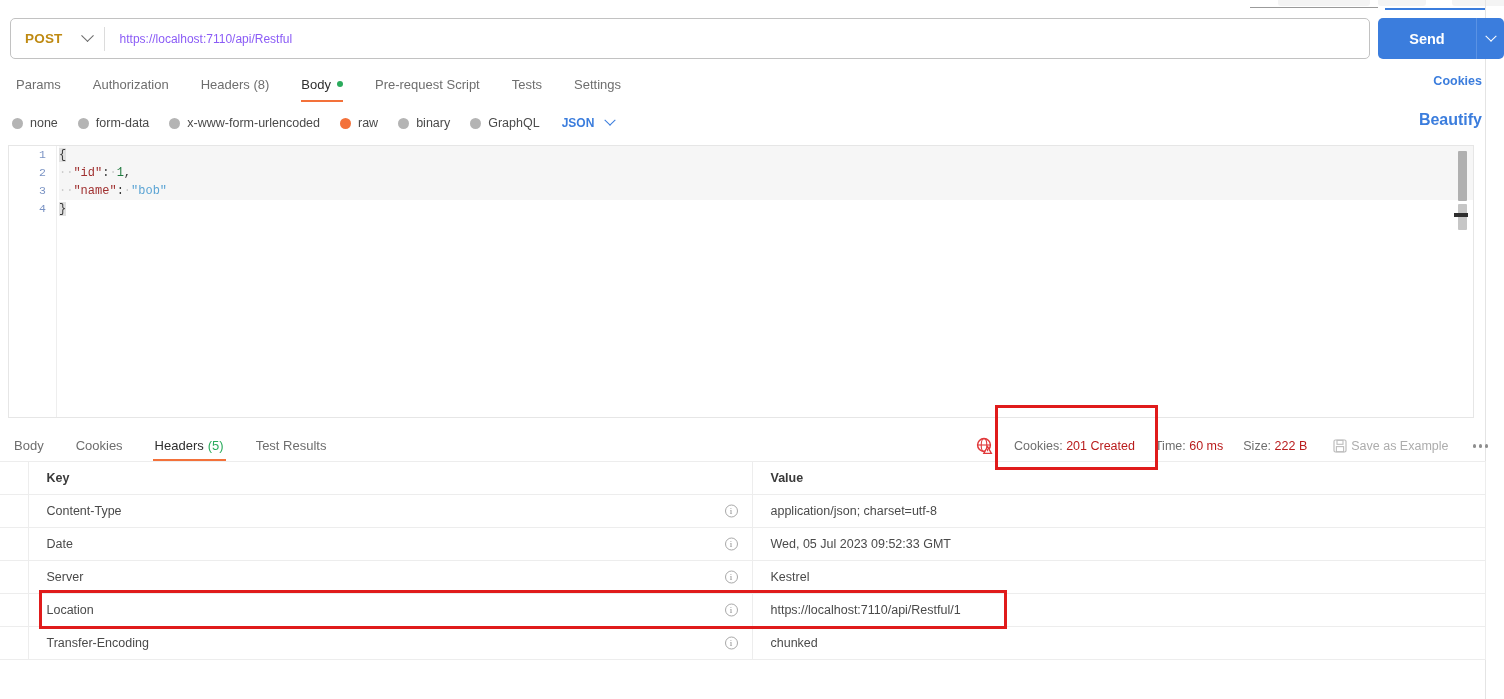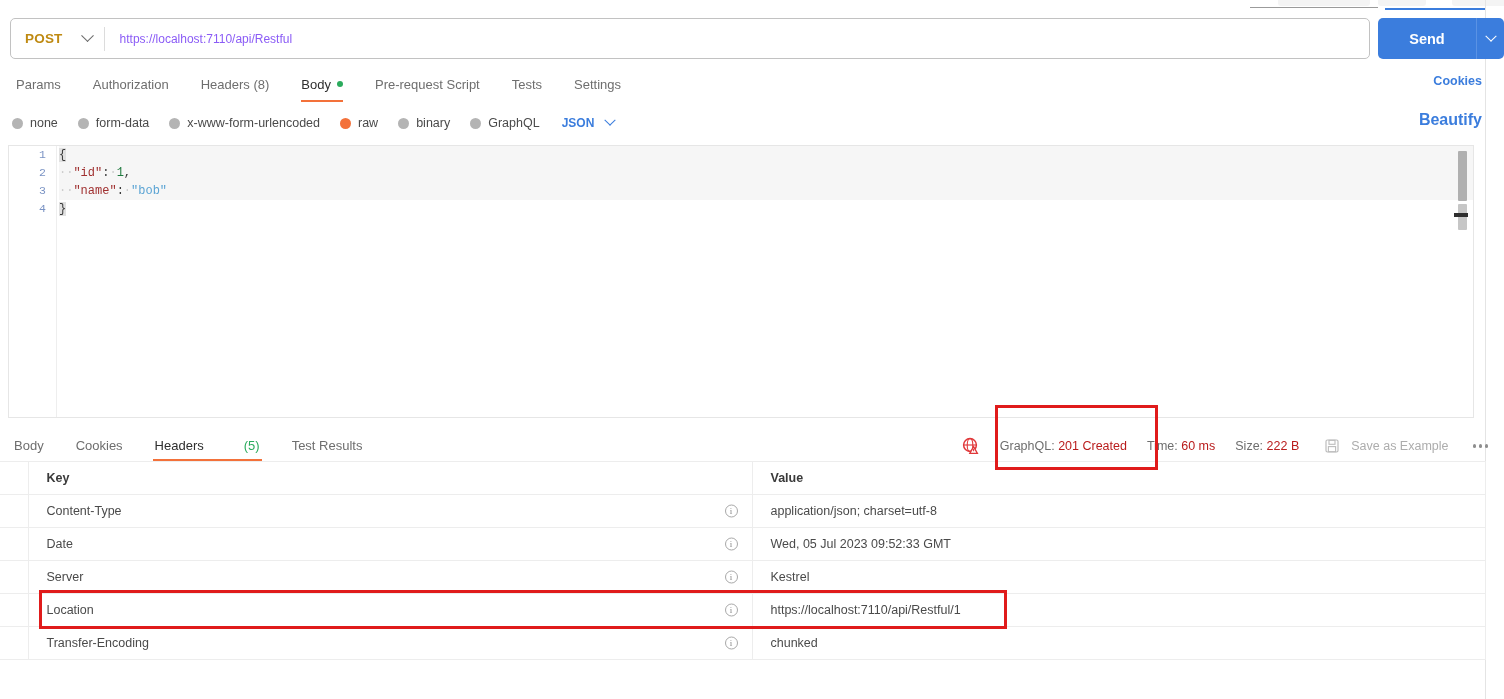--- a/index.html
+++ b/index.html
@@ -162,35 +162,35 @@
   }
 
   
   .resp-tabs {
     position:absolute; left:-2px; top:432px; height:26px; display:flex; align-items:center;
   }
   .resp-tab {
     position:relative; height:26px; display:flex; align-items:center;
     padding:0 16px; font-size:13px; color:#6e6e6e; cursor:pointer; white-space:nowrap;
   }
-  .resp-tab.active { color:#2e2e2e;gap:36px; }
+  .resp-tab.active { color:#2e2e2e; }
   .resp-tab .cnt { color:#2bab5d; margin-left:4px; }
   .resp-tab .under {
     position:absolute; left:14px; right:14px; bottom:-3px; height:2px; background:#f3713a;
   }
 
   .meta-row {
     position:absolute; right:12px; top:434px; height:24px;
     display:flex; align-items:center; gap:0;
   }
   .meta-item { font-size:12.5px; color:#6e6e6e; margin-left:20px; white-space:nowrap; }
   .meta-item b { font-weight:400; color:#b91c1c; }
   .globe-wrap { position:relative; width:18px; height:18px; margin-left:0; }
   .save-ex {
-    display:flex; align-items:center; gap:12px; margin-left:26px;
+    display:flex; align-items:center; gap:4px; margin-left:26px;
     font-size:12.5px; color:#adadad; cursor:pointer;
   }
   .dots {
     margin-left:20px; display:flex; gap:2.5px; cursor:pointer; padding:4px;
   }
   .dots span { width:3.5px; height:3.5px; border-radius:50%; background:#8e8e8e; display:block; }
 
   
   .tbl {
     position:absolute; left:0; top:461px; width:1485px;
@@ -349,21 +349,21 @@
     <div class="globe-wrap">
       <svg width="18" height="18" viewBox="0 0 18 18">
         <circle cx="8" cy="8" r="6.4" fill="none" stroke="#e0383a" stroke-width="1.5"></circle>
         <ellipse cx="8" cy="8" rx="2.8" ry="6.4" fill="none" stroke="#e0383a" stroke-width="1.1"></ellipse>
         <line x1="1.7" y1="8" x2="14.3" y2="8" stroke="#e0383a" stroke-width="1.1"></line>
         <path d="M11.6 9.6 L15.4 16.4 L7.8 16.4 Z" fill="#fff" stroke="#e0383a" stroke-width="1.3"></path>
         <line x1="11.6" y1="12.1" x2="11.6" y2="14.2" stroke="#e0383a" stroke-width="1.1"></line>
       </svg>
     </div>
     <div class="meta-item">
-      <span>GraphQL:</span>
+      <span>Cookies:</span>
       <b>201 Created</b>
     </div>
     <div class="meta-item">
       <span>Time:</span>
       <b>60 ms</b>
     </div>
     <div class="meta-item">
       <span>Size:</span>
       <b>222 B</b>
     </div>

